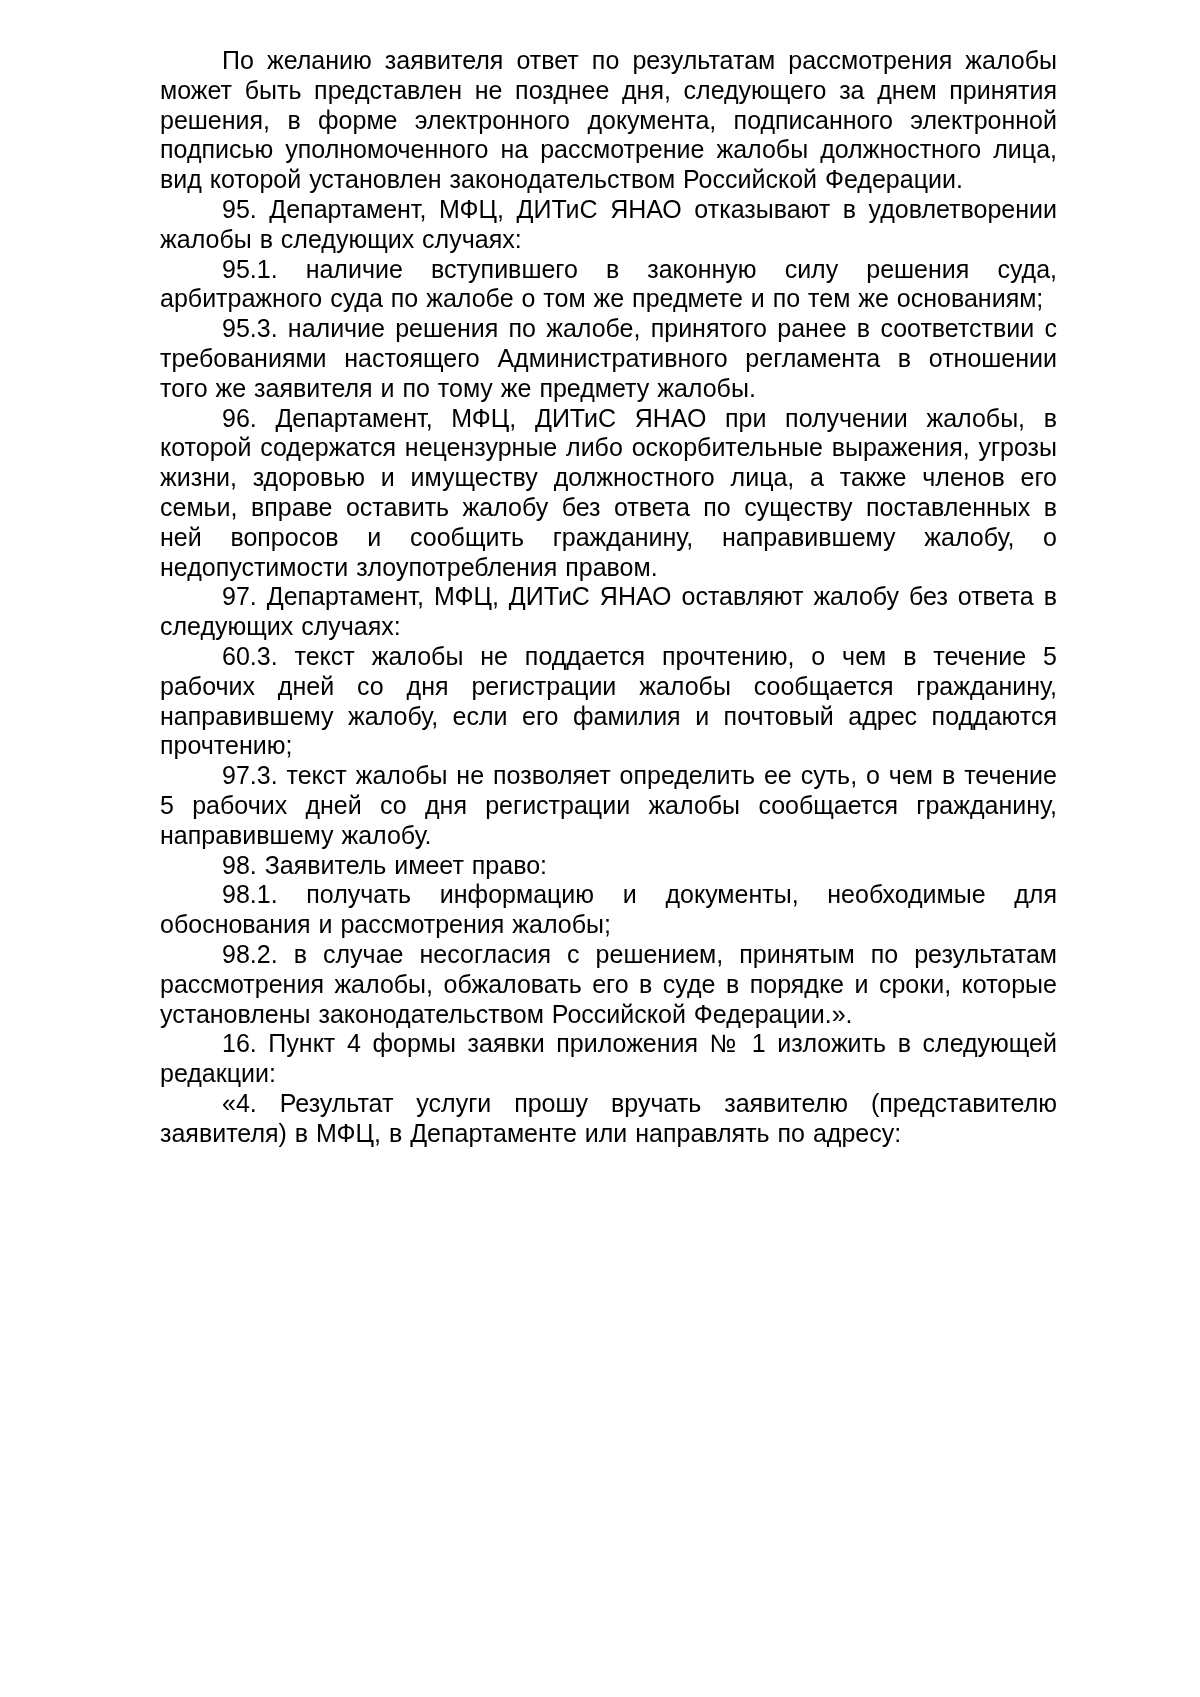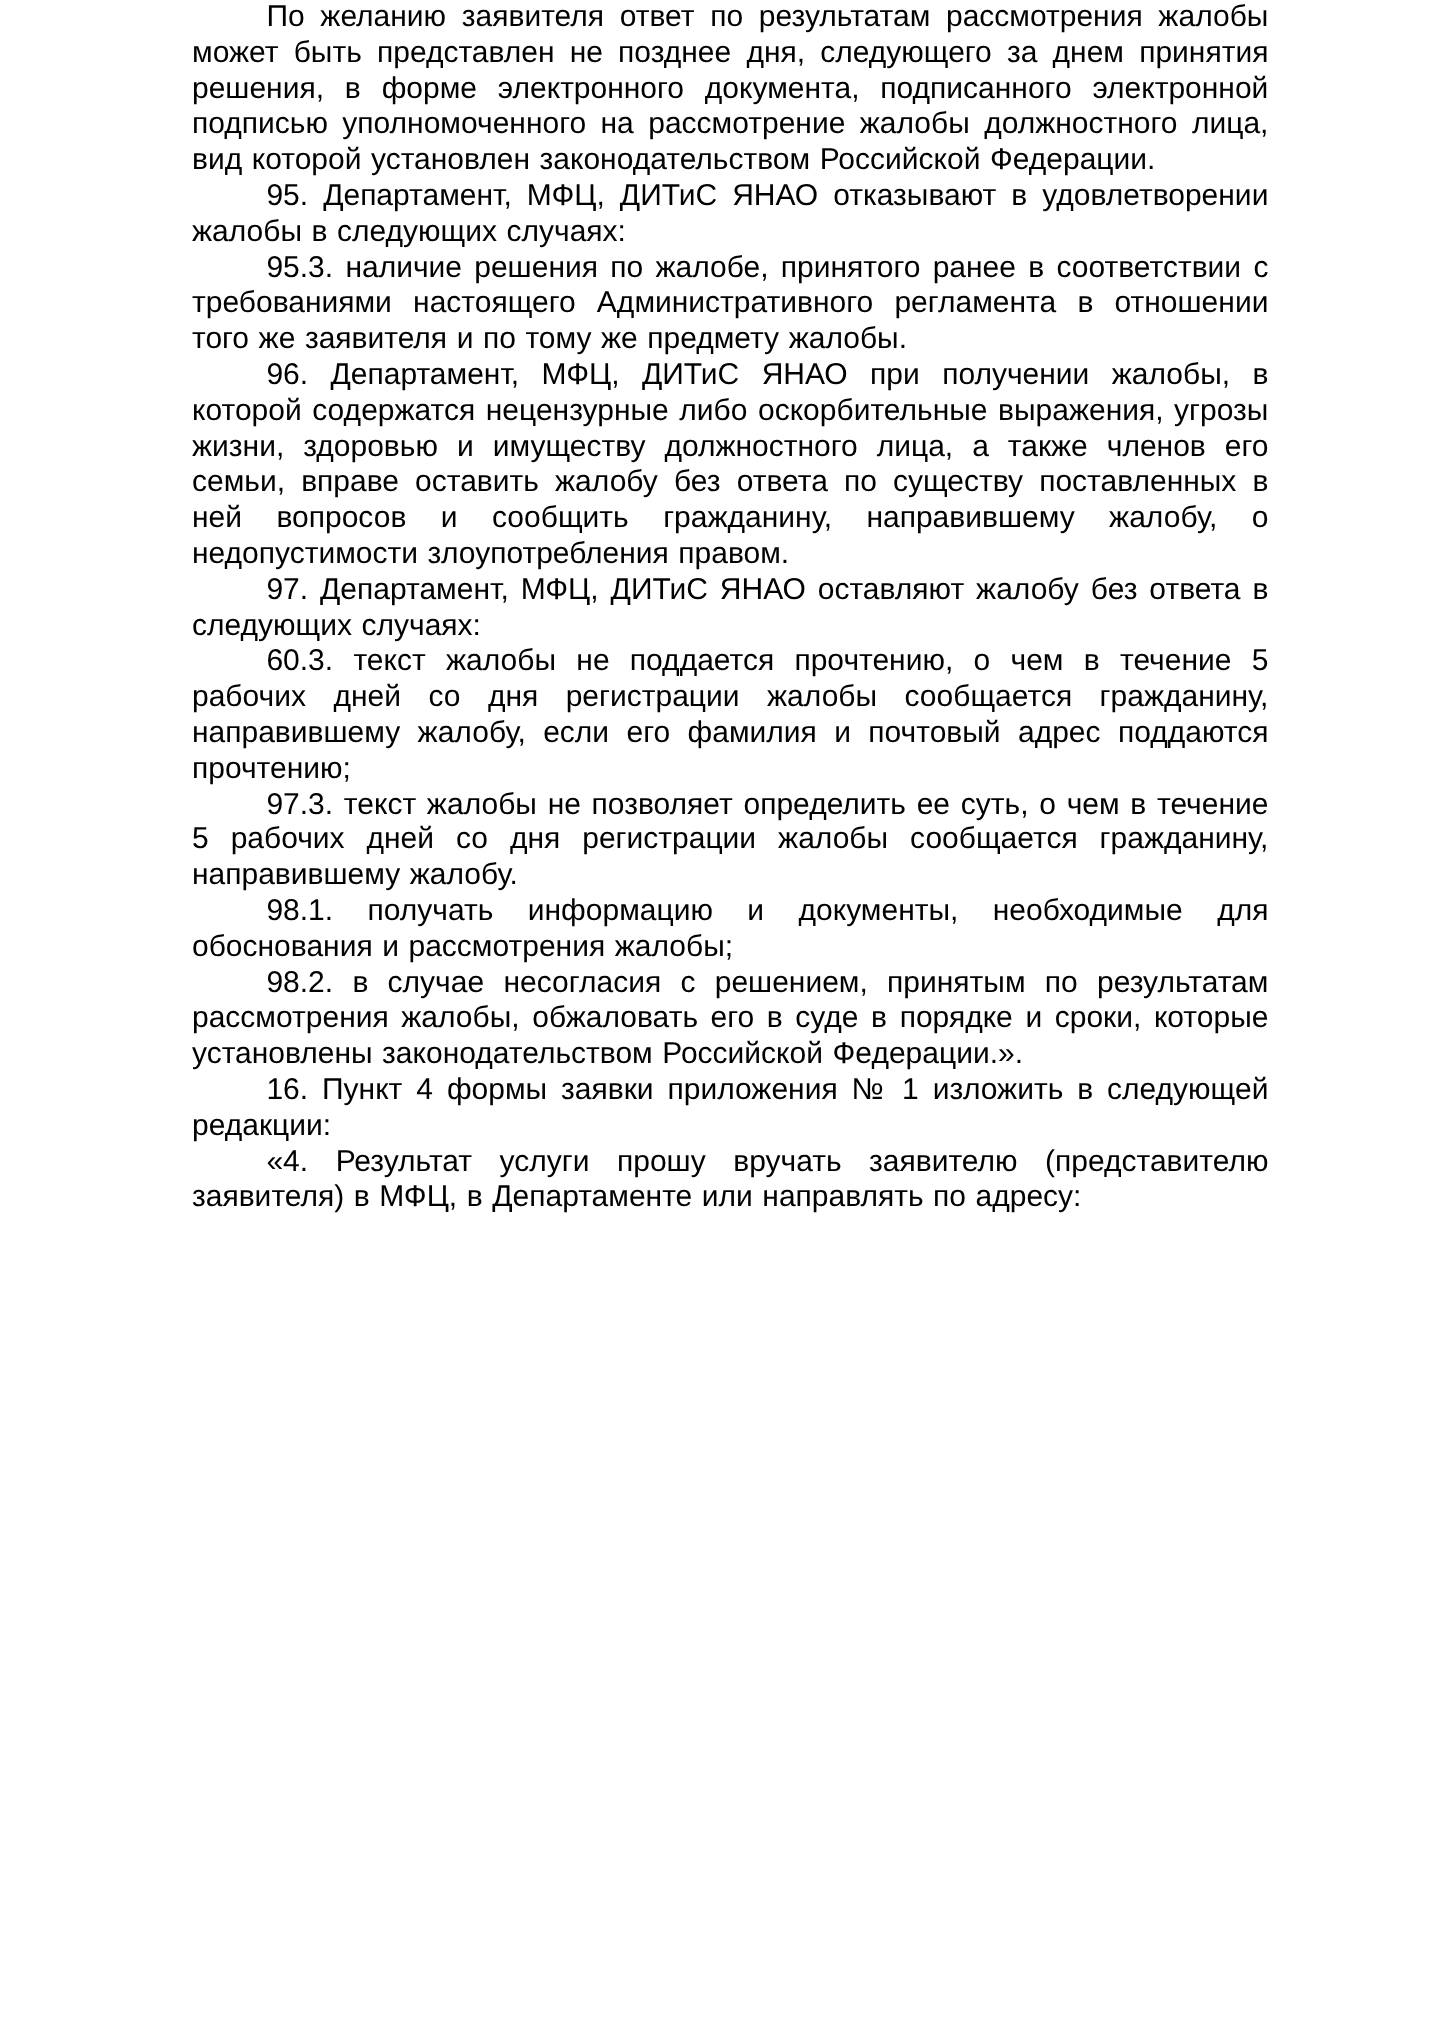--- a/index.html
+++ b/index.html
@@ -17,43 +17,46 @@
     box-sizing: border-box;
     overflow: hidden;
   }
   .page-number {
     padding-top: 30px;
     text-align: center;
     font-size: 24px;
     line-height: 28px;
   }
   .content {
+    margin-top: 46px;
     margin-left: 160px;
     width: 897px;
   }
   .para {
     margin: 0;
     padding: 0;
     font-size: 25px;
     line-height: 29.8px;
     text-align: justify;
     text-indent: 62px;
     word-spacing: 1px;
   }
 </style>
 </head>
 <body>
 
 <div class="page">
   <div class="content">
       <p class="para">По желанию заявителя ответ по результатам рассмотрения жалобы может быть представлен не позднее дня, следующего за днем принятия решения, в форме электронного документа, подписанного электронной подписью уполномоченного на рассмотрение жалобы должностного лица, вид которой установлен законодательством Российской Федерации.</p>
       <p class="para">95. Департамент, МФЦ, ДИТиС ЯНАО отказывают в удовлетворении жалобы в следующих случаях:</p>
+      <p class="para">95.1. наличие вступившего в законную силу решения суда, арбитражного суда по жалобе о том же предмете и по тем же основаниям;</p>
       <p class="para">95.3. наличие решения по жалобе, принятого ранее в соответствии с требованиями настоящего Административного регламента в отношении того же заявителя и по тому же предмету жалобы.</p>
       <p class="para">96. Департамент, МФЦ, ДИТиС ЯНАО при получении жалобы, в которой содержатся нецензурные либо оскорбительные выражения, угрозы жизни, здоровью и имуществу должностного лица, а также членов его семьи, вправе оставить жалобу без ответа по существу поставленных в ней вопросов и сообщить гражданину, направившему жалобу, о недопустимости злоупотребления правом.</p>
       <p class="para">97. Департамент, МФЦ, ДИТиС ЯНАО оставляют жалобу без ответа в следующих случаях:</p>
       <p class="para">60.3. текст жалобы не поддается прочтению, о чем в течение 5 рабочих дней со дня регистрации жалобы сообщается гражданину, направившему жалобу, если его фамилия и почтовый адрес поддаются прочтению;</p>
       <p class="para">97.3. текст жалобы не позволяет определить ее суть, о чем в течение 5 рабочих дней со дня регистрации жалобы сообщается гражданину, направившему жалобу.</p>
+      <p class="para">98. Заявитель имеет право:</p>
       <p class="para">98.1. получать информацию и документы, необходимые для обоснования и рассмотрения жалобы;</p>
       <p class="para">98.2. в случае несогласия с решением, принятым по результатам рассмотрения жалобы, обжаловать его в суде в порядке и сроки, которые установлены законодательством Российской Федерации.».</p>
       <p class="para">16. Пункт 4 формы заявки приложения № 1 изложить в следующей редакции:</p>
       <p class="para">«4. Результат услуги прошу вручать заявителю (представителю заявителя) в МФЦ, в Департаменте или направлять по адресу:</p>
     </div>
 </div>
 
 </body></html>

